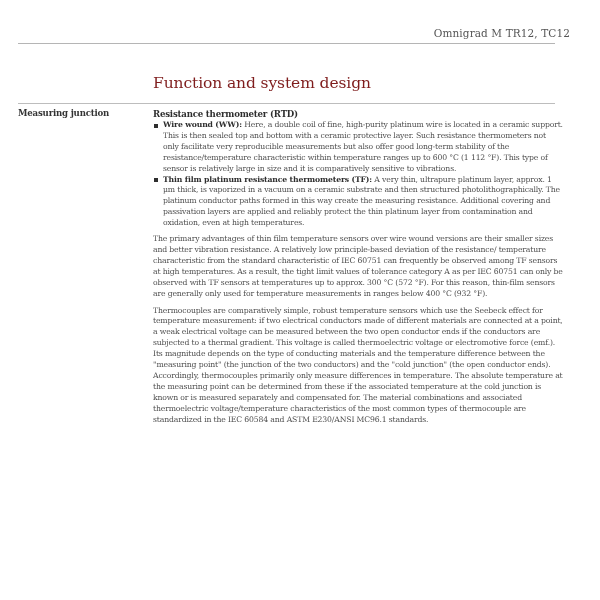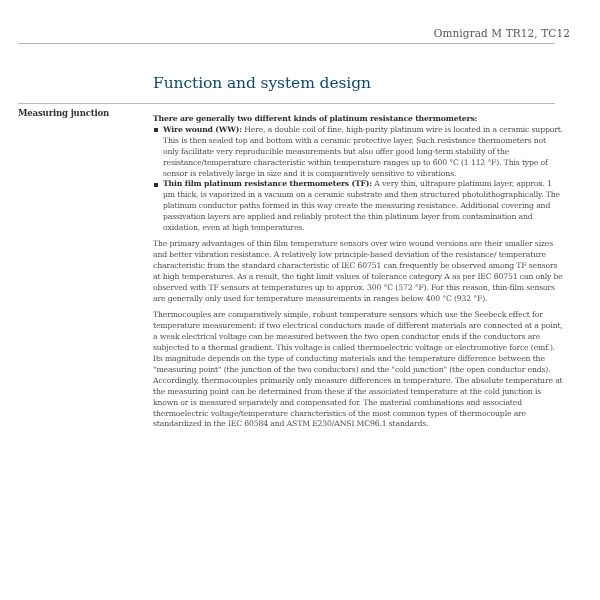--- a/index.html
+++ b/index.html
@@ -31,21 +31,21 @@
       height: 1px;
       background: #b5b5b5;
     }
     .page-title {
       position: absolute;
       top: 74px;
       left: 153px;
       margin: 0;
       font-size: 15.5px;
       font-weight: normal;
-      color: #0c4a6e;
+      color: #7f1d1d;
       letter-spacing: -0.1px;
     }
     .section-rule {
       position: absolute;
       top: 103px;
       left: 18px;
       width: 537px;
       height: 1px;
       background: #bdbdbd;
     }
@@ -116,21 +116,21 @@
 <div class="running-header">Omnigrad M TR12, TC12</div>
 <div class="top-rule"></div>
 
 <h1 class="page-title">Function and system design</h1>
 
 <div class="section-rule"></div>
 
 <div class="side-label">Measuring junction</div>
 
 <div class="content">
-  <p class="lead-in">There are generally two different kinds of platinum resistance thermometers:</p>
+  <h2>Resistance thermometer (RTD)</h2>
   <ul class="kinds">
     <li>
       <span class="bullet"></span><span class="term">Wire wound (WW):</span><span> Here, a double coil of fine, high-purity platinum wire is located in a ceramic support. This is then sealed top and bottom with a ceramic protective layer. Such resistance thermometers not only facilitate very reproducible measurements but also offer good long-term stability of the resistance/temperature characteristic within temperature ranges up to 600 °C (1 112 °F). This type of sensor is relatively large in size and it is comparatively sensitive to vibrations.</span>
     </li>
     <li>
       <span class="bullet"></span><span class="term">Thin film platinum resistance thermometers (TF):</span><span> A very thin, ultrapure platinum layer, approx. 1 µm thick, is vaporized in a vacuum on a ceramic substrate and then structured photolithographically. The platinum conductor paths formed in this way create the measuring resistance. Additional covering and passivation layers are applied and reliably protect the thin platinum layer from contamination and oxidation, even at high temperatures.</span>
     </li>
   </ul>
   <p class="p-advantages">The primary advantages of thin film temperature sensors over wire wound versions are their smaller sizes and better vibration resistance. A relatively low principle-based deviation of the resistance/ temperature characteristic from the standard characteristic of IEC  60751 can frequently be observed among TF sensors at high temperatures. As a result, the tight limit values of tolerance category  A as per IEC  60751 can only be observed with TF sensors at temperatures up to approx. 300 °C (572 °F). For this reason, thin-film sensors are generally only used for temperature measurements in ranges below 400 °C (932 °F).</p>
 

